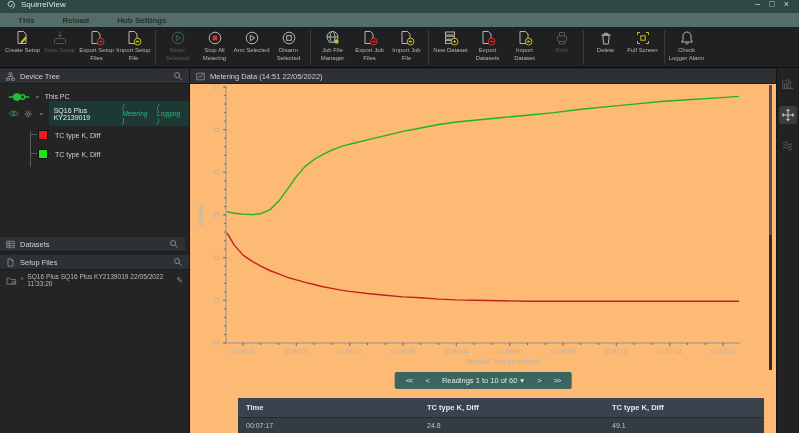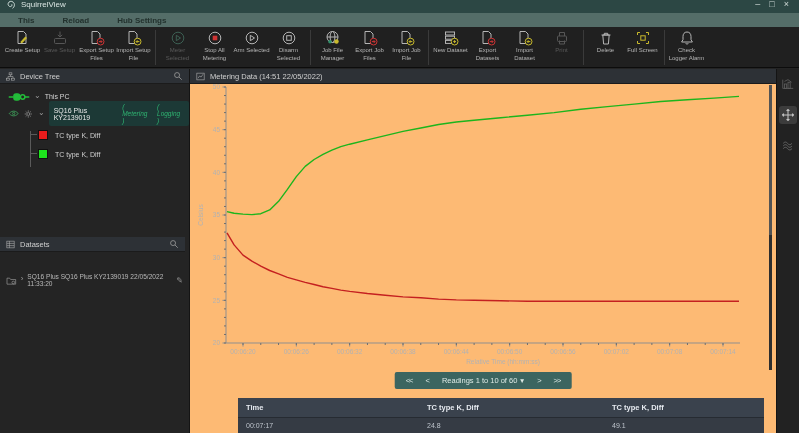--- a/index.html
+++ b/index.html
@@ -322,20 +322,35 @@
         </svg>
         <span>Datasets</span>
         <svg class="sicon" width="10" height="10" viewBox="0 0 16 16">
           <g fill="none" stroke="#9a9a9a" stroke-width="1.3">
               <circle cx="6.5" cy="6.5" r="4"></circle>
               <path d="M9.6 9.6L14 14"></path>
             </g>
         </svg>
       </div>
 
+      <div class="phead setup-head">
+        <svg width="9" height="9" viewBox="0 0 16 16">
+          <g fill="none" stroke="#b5b5b5">
+              <path d="M3.5 1.5h6l3 3v10h-9z"></path>
+              <path d="M9.5 1.5v3h3"></path>
+            </g>
+        </svg>
+        <span>Setup Files</span>
+        <svg class="sicon" width="10" height="10" viewBox="0 0 16 16">
+          <g fill="none" stroke="#9a9a9a" stroke-width="1.3">
+              <circle cx="6.5" cy="6.5" r="4"></circle>
+              <path d="M9.6 9.6L14 14"></path>
+            </g>
+        </svg>
+      </div>
 
       <div class="sitem">
         <svg width="12" height="11" viewBox="0 0 16 16">
           <g fill="none" stroke="#9a9a9a">
               <path d="M1.5 4.5h4l1.5 2h7.5v7h-13z"></path>
               <circle cx="11" cy="11" r="2"></circle>
             </g>
         </svg>
         <span class="chev">›</span>
         <span>SQ16 Plus SQ16 Plus KY2139019 22/05/2022 11:33:20</span>

